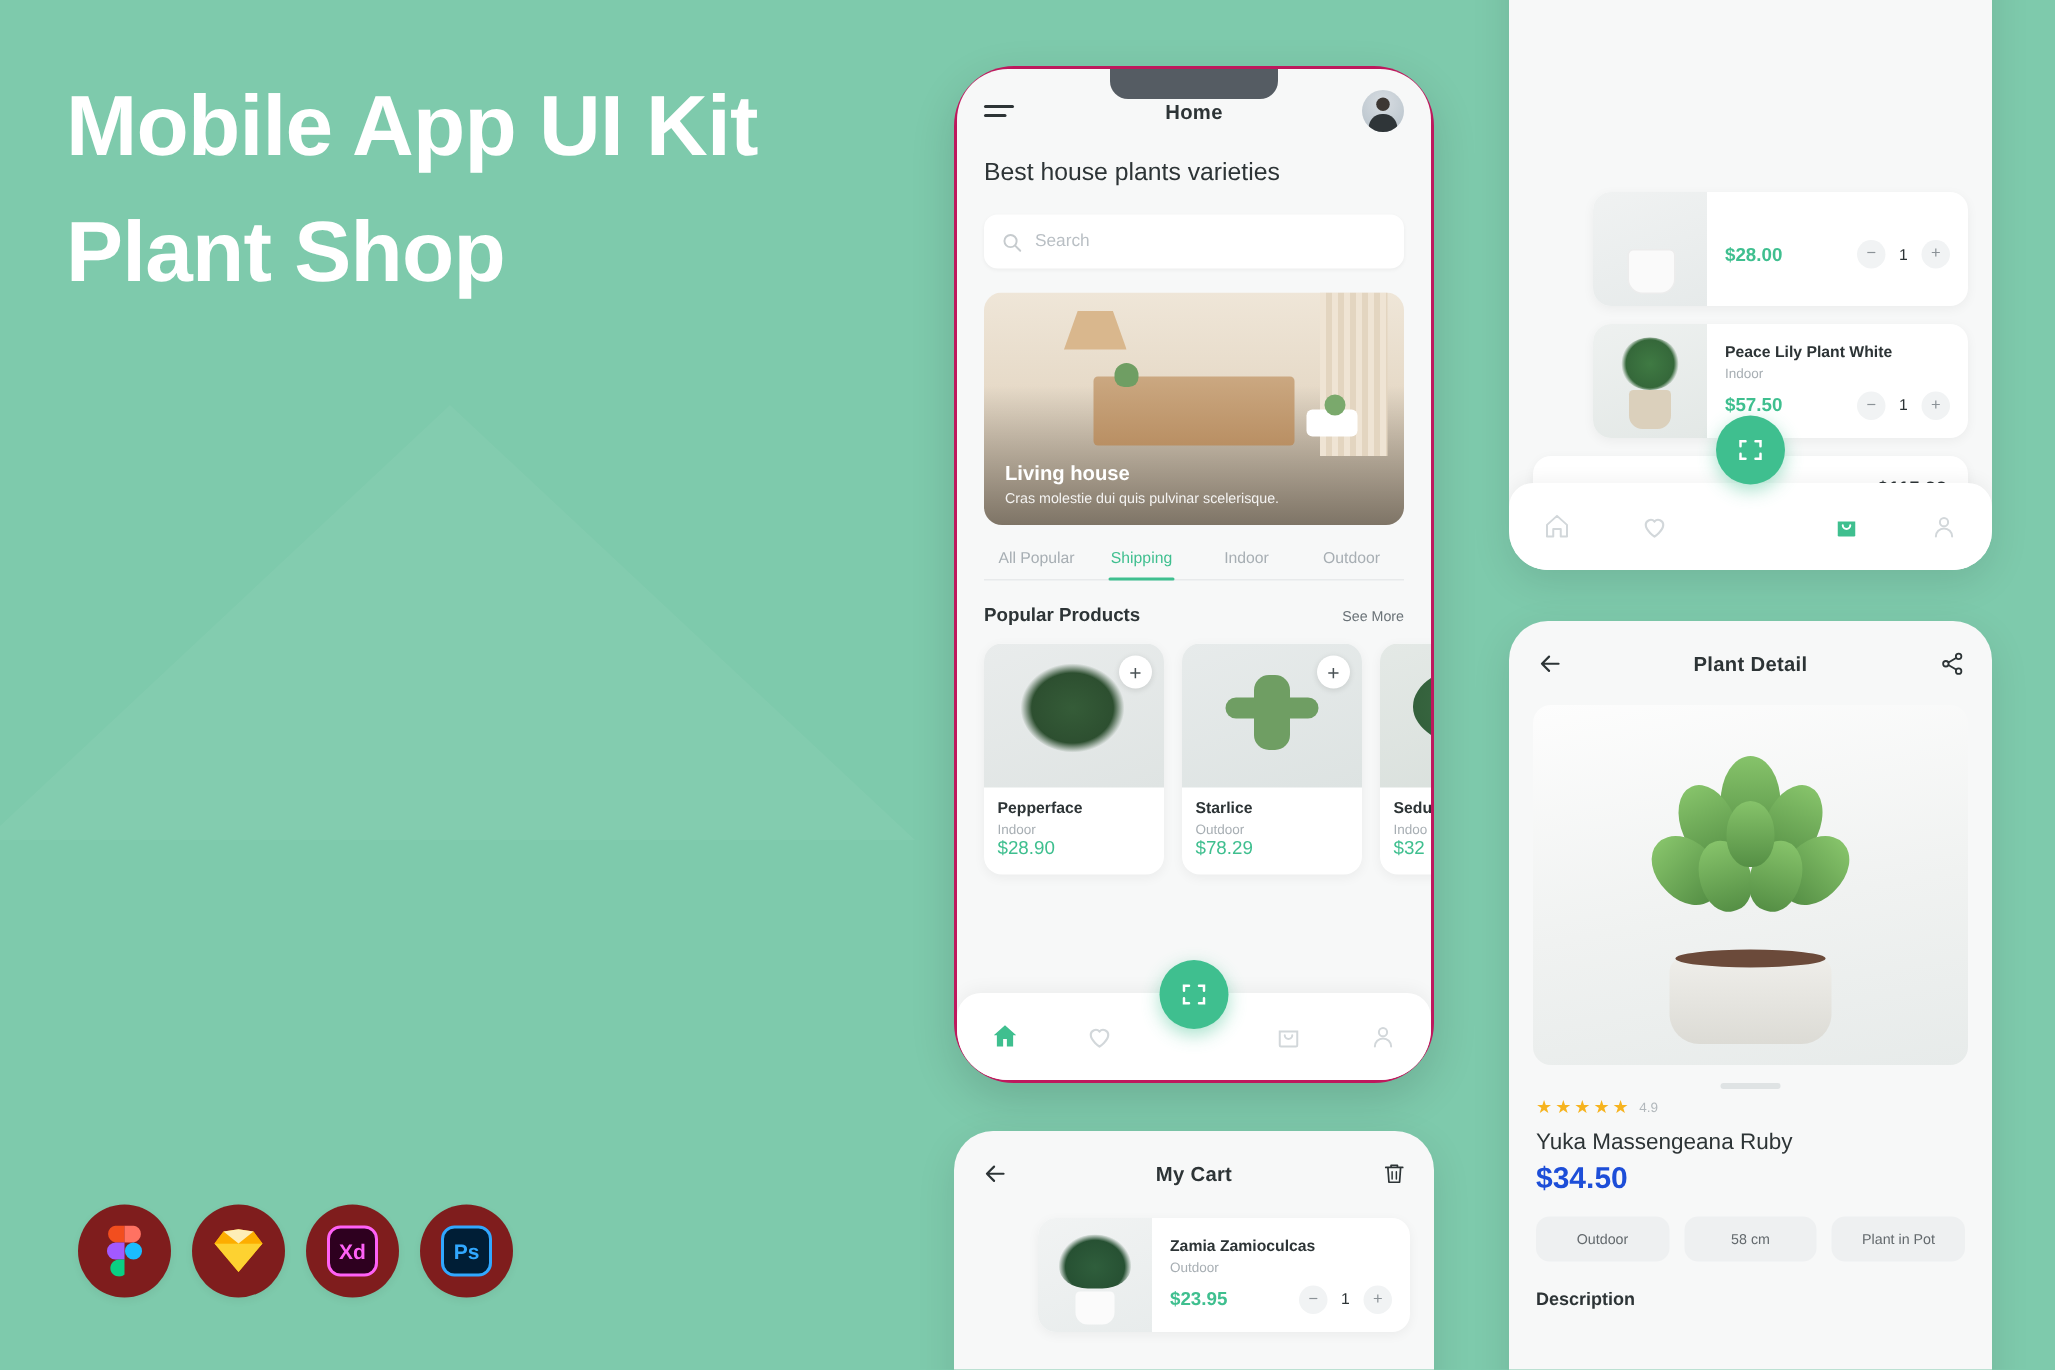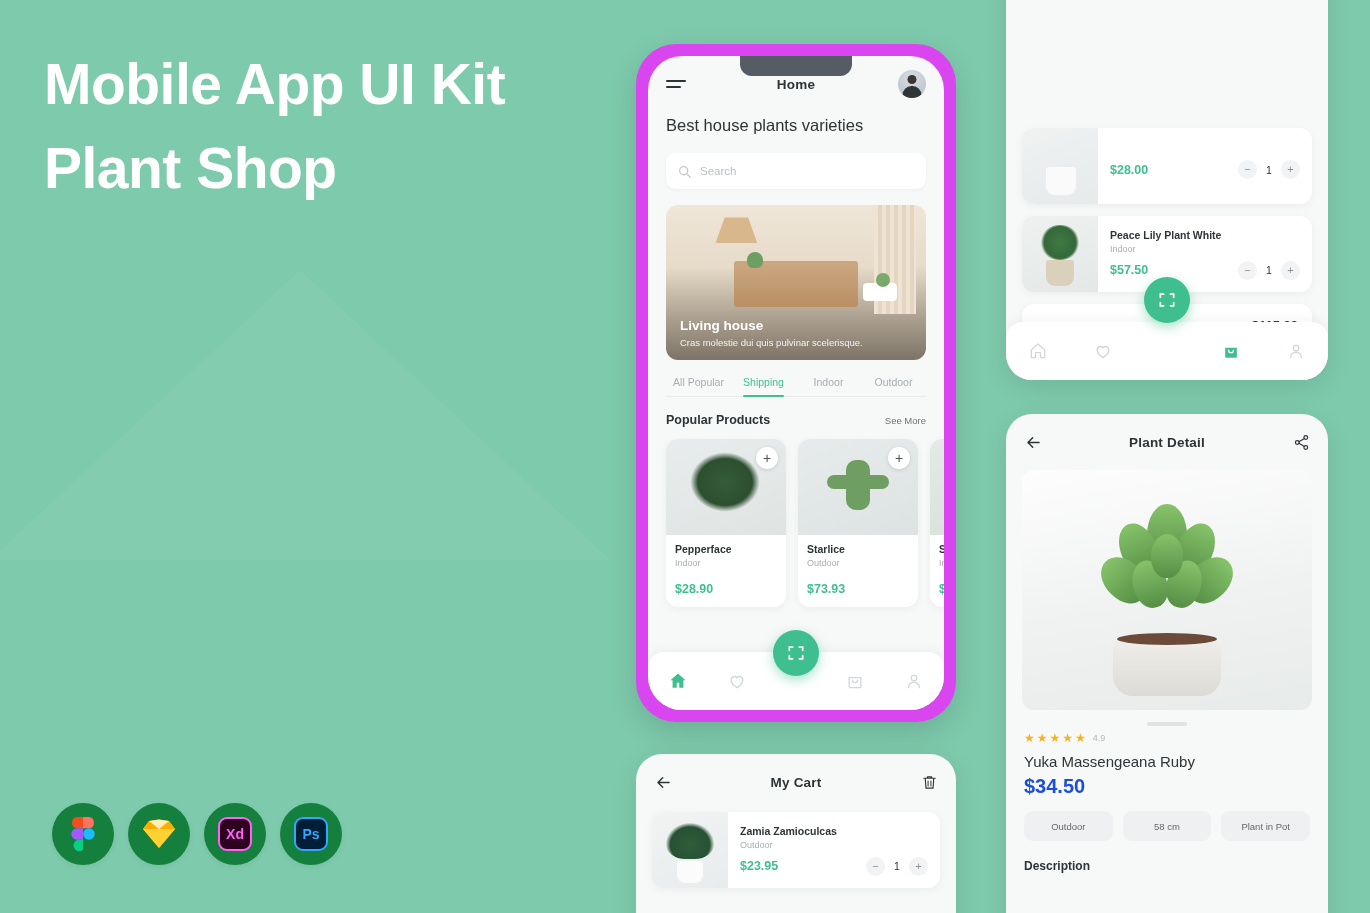--- a/index.html
+++ b/index.html
@@ -30,33 +30,33 @@
     font-size: 57px;
     line-height: 84px;
     font-weight: bold;
     letter-spacing: -0.5px;
     white-space: nowrap;
   }
 
   .badges { position: absolute; left: 52px; top: 803px; display: flex; gap: 14px; }
   .badge {
     width: 62px; height: 62px; border-radius: 50%;
-    background: #15803d;
+    background: #7f1d1d;
     display: flex; align-items: center; justify-content: center;
     box-shadow: 0 2px 6px rgba(0,0,0,0.06);
   }
 
   
   .phone-frame {
     position: absolute;
     left: 636px; top: 44px;
     width: 320px; height: 678px;
-    background: #d946ef;
+    background: #be185d;
     border-radius: 40px;
-    padding: 12px;
+    padding: 2px;
     box-shadow: 0 10px 30px rgba(0,0,0,0.14);
   }
   .phone-screen {
     width: 100%; height: 100%;
     background: #f7f8f8;
     border-radius: 34px;
     overflow: hidden;
     position: relative;
   }
   .notch {
@@ -188,21 +188,21 @@
   .pcard-img { height: 96px; position: relative; }
   .pcard-add {
     position: absolute; right: 8px; top: 8px; width: 22px; height: 22px;
     border-radius: 50%; background: #fff; color: #4a5256; font-size: 14px;
     display: flex; align-items: center; justify-content: center; cursor: pointer;
     box-shadow: 0 1px 4px rgba(0,0,0,0.12);
   }
   .pcard-body { padding: 8px 9px 11px; }
   .pcard-name { font-size: 10.5px; font-weight: bold; color: #2d3436; white-space: nowrap; }
   .pcard-cat { font-size: 9px; color: #a7aeb3; margin-top: 3px; }
-  .pcard-price { font-size: 12.5px; color: #3fbf8f; font-weight: bold; margin-top: 14px; }
+  .pcard-price { font-size: 12.5px; color: #3fbf8f; font-weight: normal; margin-top: 0; }
 
   
   .img-leaf   { background: linear-gradient(160deg,#e9ecec,#dfe4e3); }
   .img-leaf::after {
     content:""; position:absolute; left:20%; top:14%; width:58%; height:62%;
     background: radial-gradient(ellipse at 50% 50%, #355c38 0%, #2d4f30 55%, transparent 70%);
     border-radius: 48% 52% 45% 55%;
   }
   .img-cactus { background: linear-gradient(160deg,#e7ebeb,#dde3e2); }
   .img-cactus::after {
@@ -232,21 +232,21 @@
   }
   .navspacer { flex: 1; }
   .fab {
     position: absolute; left: 50%; transform: translateX(-50%);
     width: 46px; height: 46px; border-radius: 50%;
     background: #3fbf8f; display: flex; align-items: center; justify-content: center;
     box-shadow: 0 4px 12px rgba(63,191,143,0.45); cursor: pointer; z-index: 10;
   }
 
   
-  .cart-list { padding: 2px 16px 0; }
+  .cart-list { padding: 2px 16px 0; margin-left: 40px; }
   .cart-item {
     display: flex; align-items: center; background: #fff; border-radius: 12px;
     margin-bottom: 12px; box-shadow: 0 2px 8px rgba(0,0,0,0.05); overflow: hidden;
   }
   .cart-thumb { width: 76px; height: 76px; flex: none; position: relative; }
   .thumb-white { background: linear-gradient(160deg,#f0f2f2,#e6eaea); }
   .thumb-white::after {
     content:""; position:absolute; left:30%; bottom:10%; width:40%; height:38%;
     background:#fafafa; border-radius: 4px 4px 10px 10px; border:1px solid #ececec;
   }
@@ -436,21 +436,21 @@
           <div class="pcard-price">$28.90</div>
         </div>
       </div>
       <div class="pcard">
         <div class="pcard-img img-cactus">
           <div class="pcard-add">+</div>
         </div>
         <div class="pcard-body">
           <div class="pcard-name">Starlice</div>
           <div class="pcard-cat">Outdoor</div>
-          <div class="pcard-price">$73.93</div>
+          <div class="pcard-price">$78.29</div>
         </div>
       </div>
       <div class="pcard">
         <div class="pcard-img img-monstera"></div>
         <div class="pcard-body">
           <div class="pcard-name">Sedu</div>
           <div class="pcard-cat">Indoo</div>
           <div class="pcard-price">$32</div>
         </div>
       </div>

